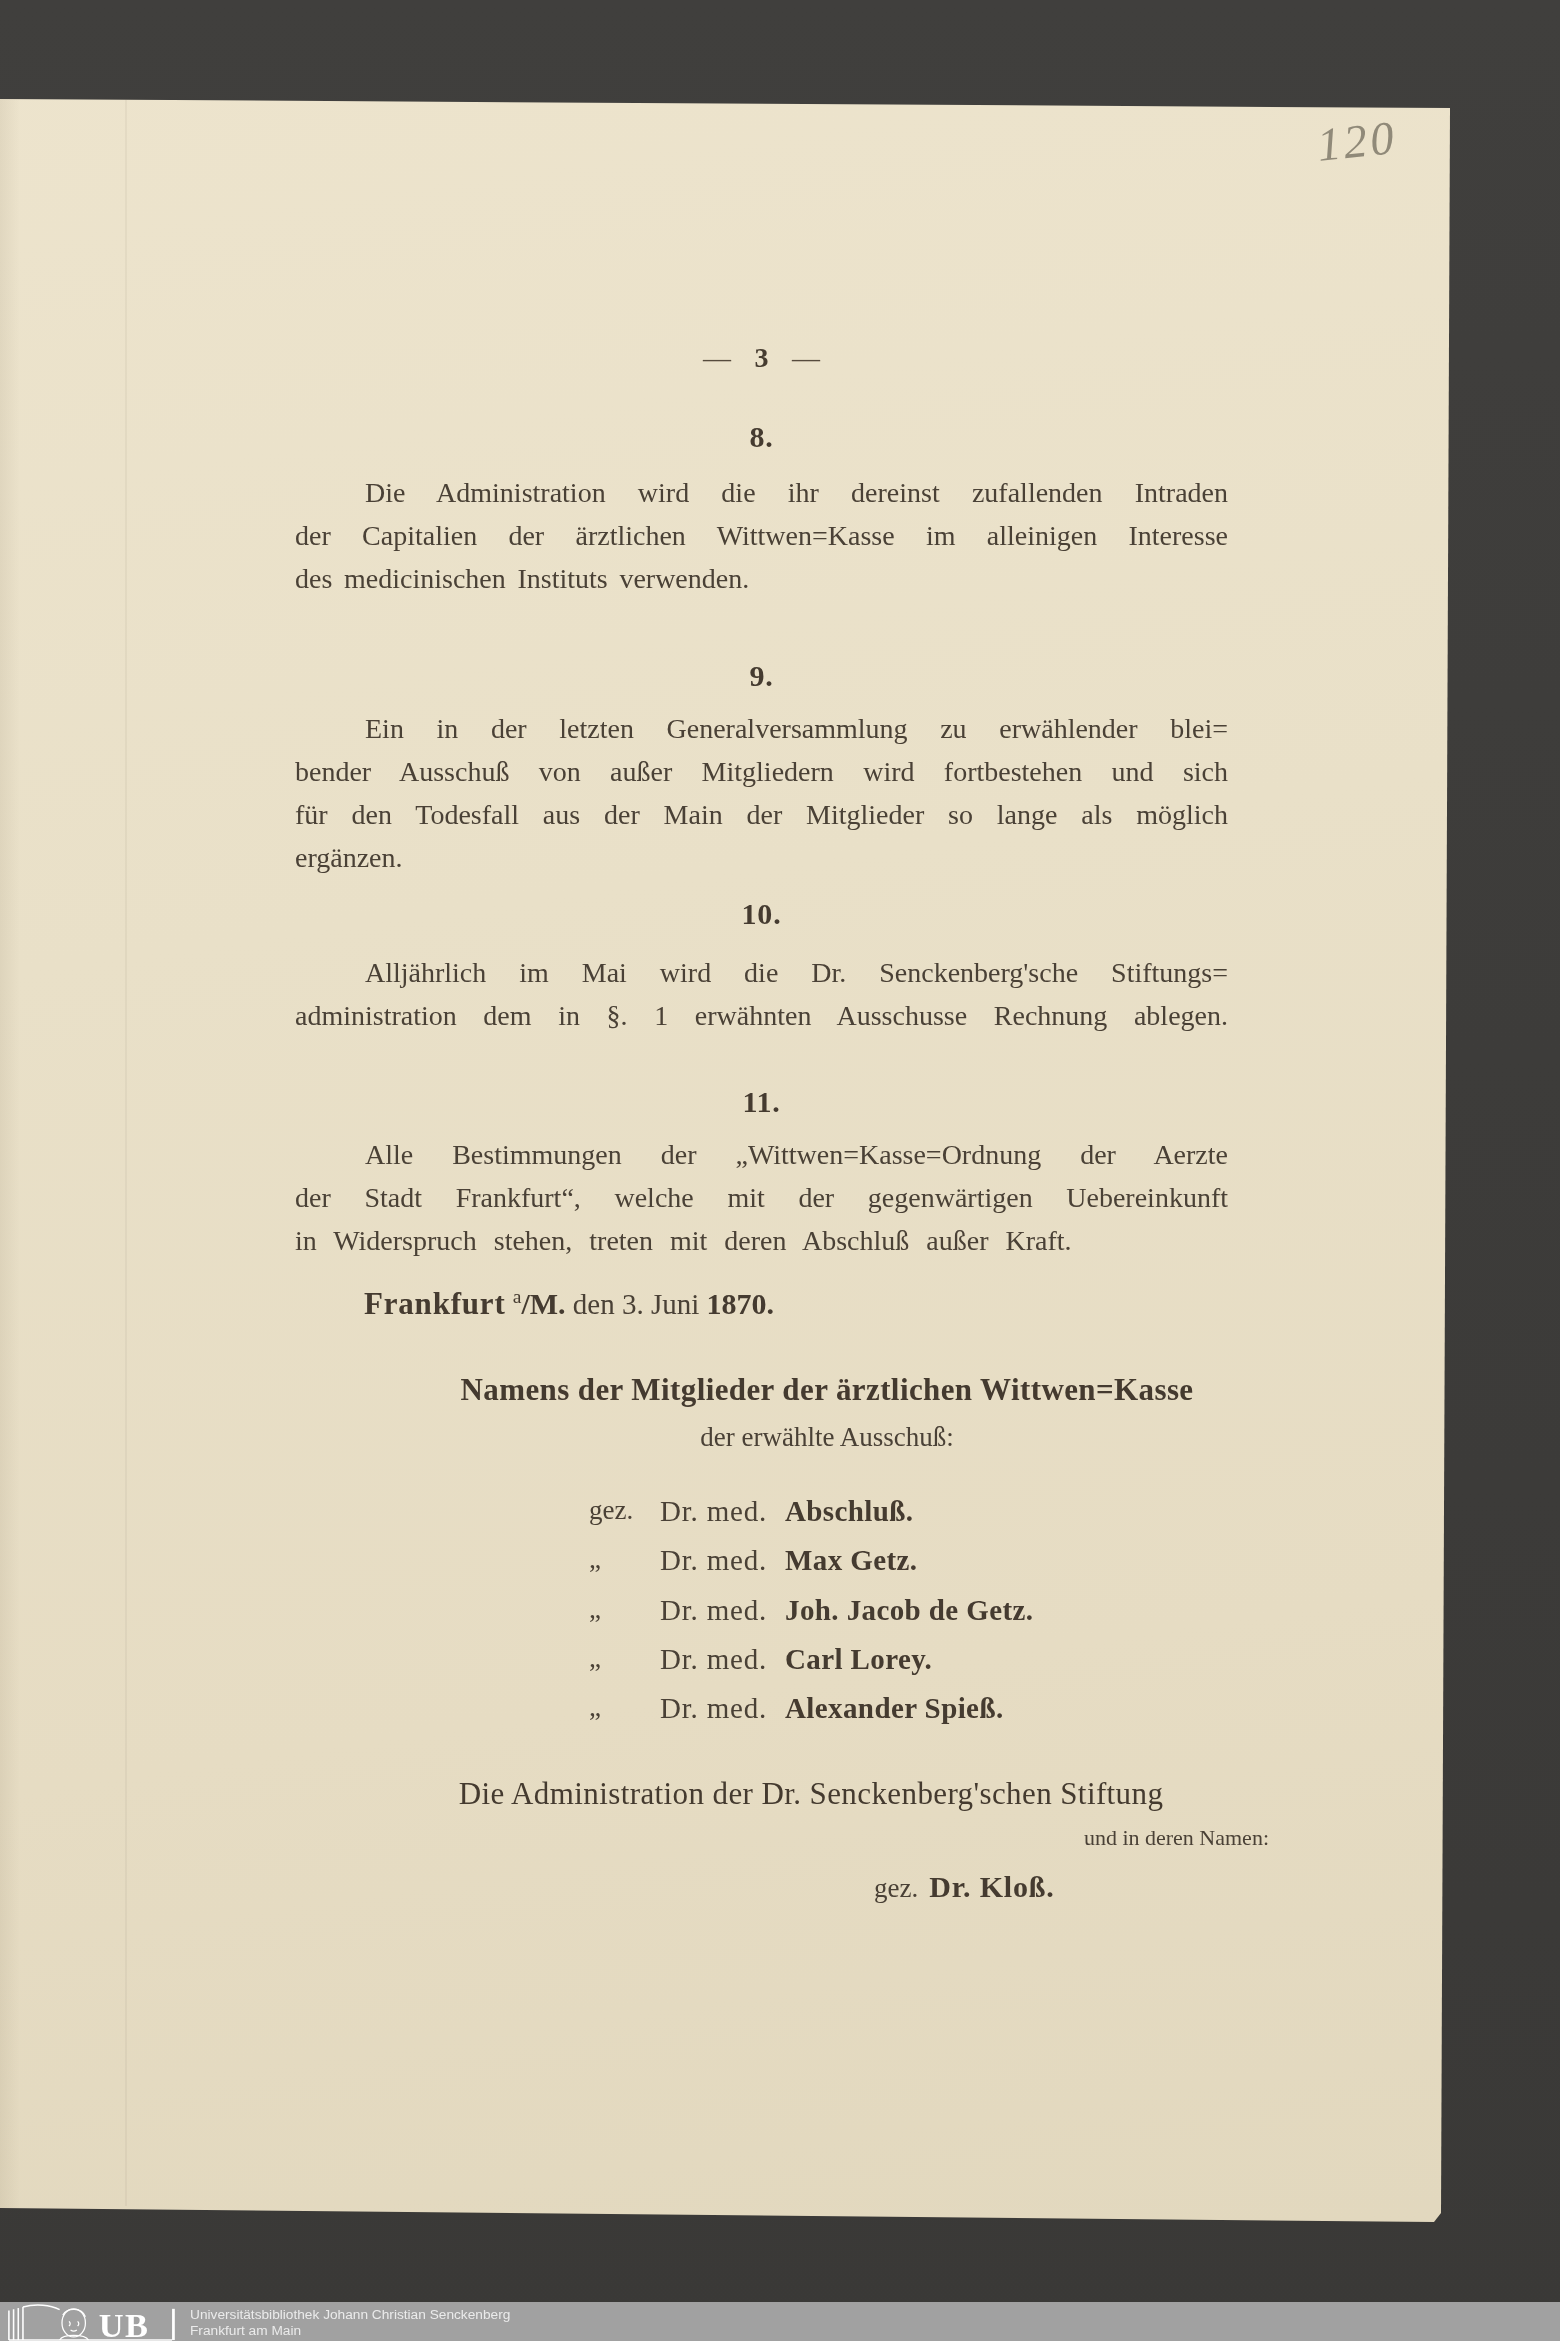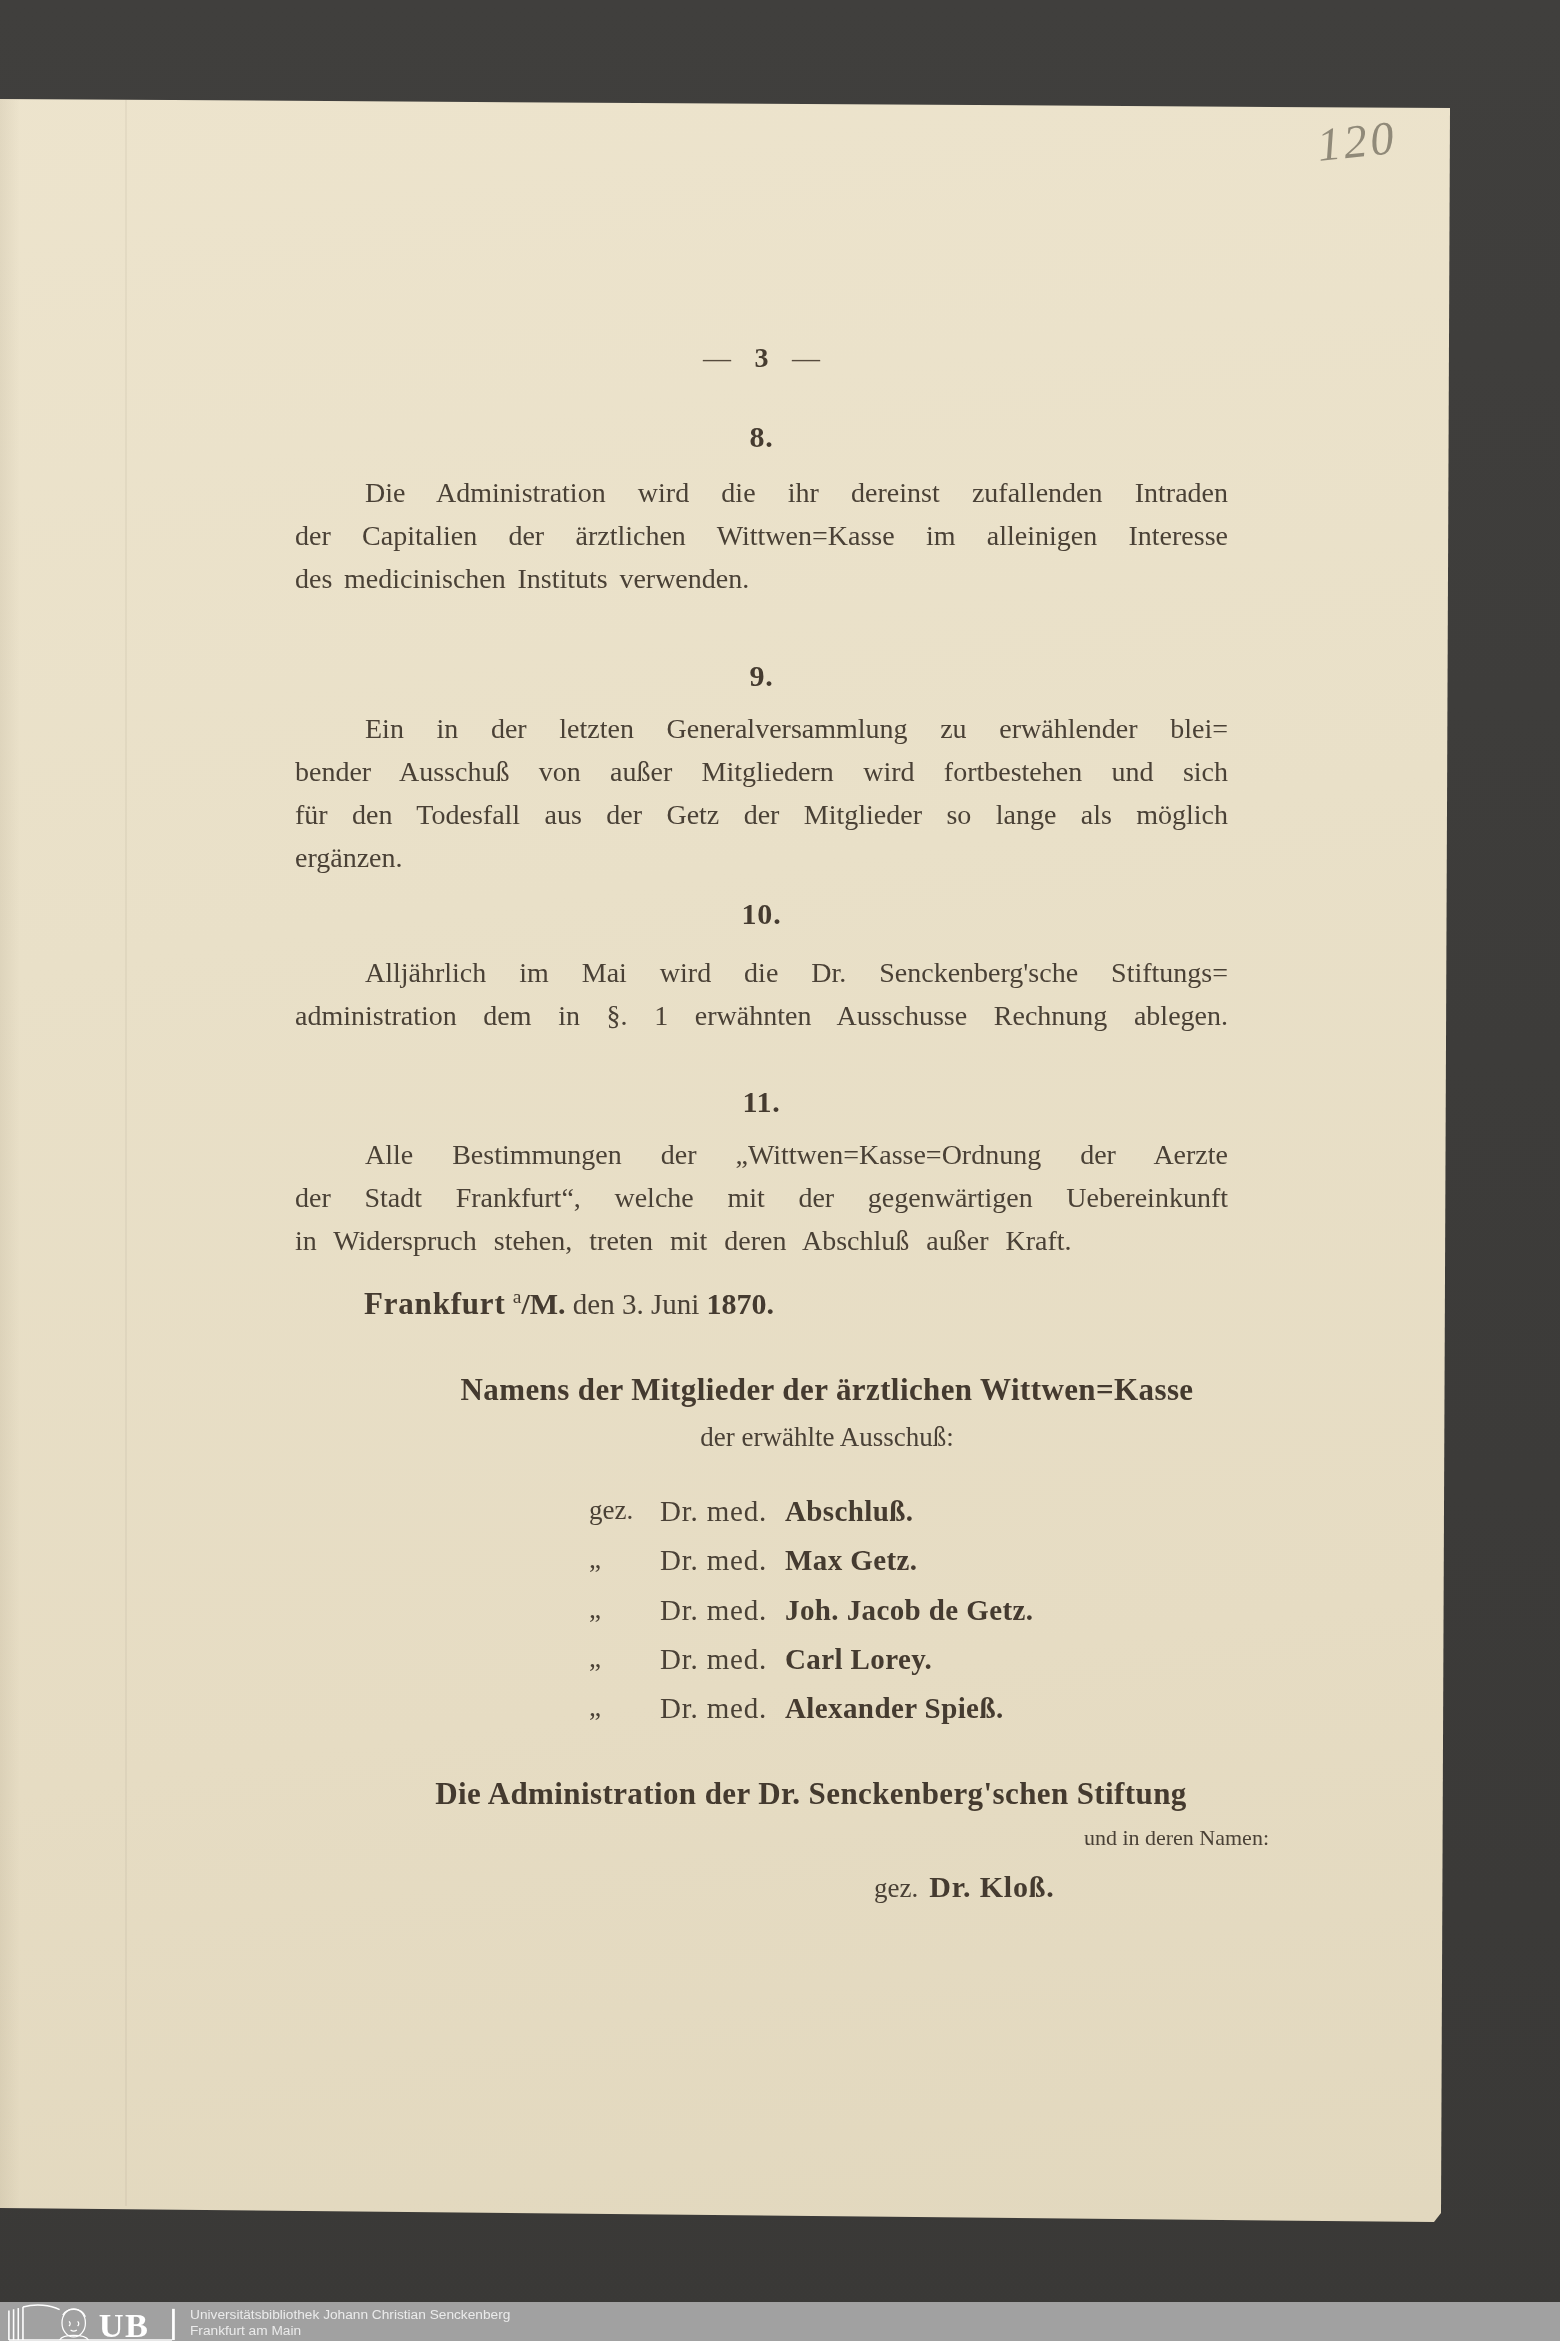--- a/index.html
+++ b/index.html
@@ -66,21 +66,21 @@
     position:absolute;left:359px;top:1422px;width:936px;text-align:center;
     font-size:27px;color:#4a4136;
   }
   .sig-row{position:absolute;left:0;width:1561px;height:47px;}
   .sig-prefix{position:absolute;left:589px;font-size:27px;color:#4a4136;}
   .sig-title{position:absolute;left:660px;font-size:29px;color:#4a4136;letter-spacing:0.8px;}
   .sig-name{position:absolute;left:785px;font-size:29px;font-weight:bold;color:#453b30;letter-spacing:0.4px;}
   
   .adm-heading{
     position:absolute;left:343px;top:1776px;width:936px;text-align:center;
-    font-size:31px;font-weight:bold;color:#443a2f;letter-spacing:0.4px;
+    font-size:31px;font-weight:normal;color:#443a2f;letter-spacing:0.4px;
   }
   .adm-sub{
     position:absolute;left:343px;top:1825px;width:926px;text-align:right;
     font-size:22px;color:#4a4136;
   }
   .adm-sig{position:absolute;left:874px;top:1870px;color:#453b30;}
   .adm-sig .gez{font-size:27px;font-weight:normal;color:#4a4136;margin-right:11px;}
   .adm-sig .nm{font-size:30px;font-weight:bold;letter-spacing:0.8px;}
   
   .footer-bar{
@@ -113,21 +113,21 @@
     <div class="para" style="top:471px">
       <div class="jline first">Die Administration wird die ihr dereinst zufallenden Intraden</div>
       <div class="jline">der Capitalien der ärztlichen Wittwen=Kasse im alleinigen Interesse</div>
       <div class="jline last">des medicinischen Instituts verwenden.</div>
     </div>
 
     <div class="secnum" style="top:659px">9.</div>
     <div class="para" style="top:707px">
       <div class="jline first">Ein in der letzten Generalversammlung zu erwählender blei=</div>
       <div class="jline">bender Ausschuß von außer Mitgliedern wird fortbestehen und sich</div>
-      <div class="jline">für den Todesfall aus der Getz der Mitglieder so lange als möglich</div>
+      <div class="jline">für den Todesfall aus der Main der Mitglieder so lange als möglich</div>
       <div class="jline last">ergänzen.</div>
     </div>
 
     <div class="secnum" style="top:897px">10.</div>
     <div class="para" style="top:951px">
       <div class="jline first">Alljährlich im Mai wird die Dr. Senckenberg'sche Stiftungs=</div>
       <div class="jline">administration dem in §. 1 erwähnten Ausschusse Rechnung ablegen.</div>
     </div>
 
     <div class="secnum" style="top:1085px">11.</div>

